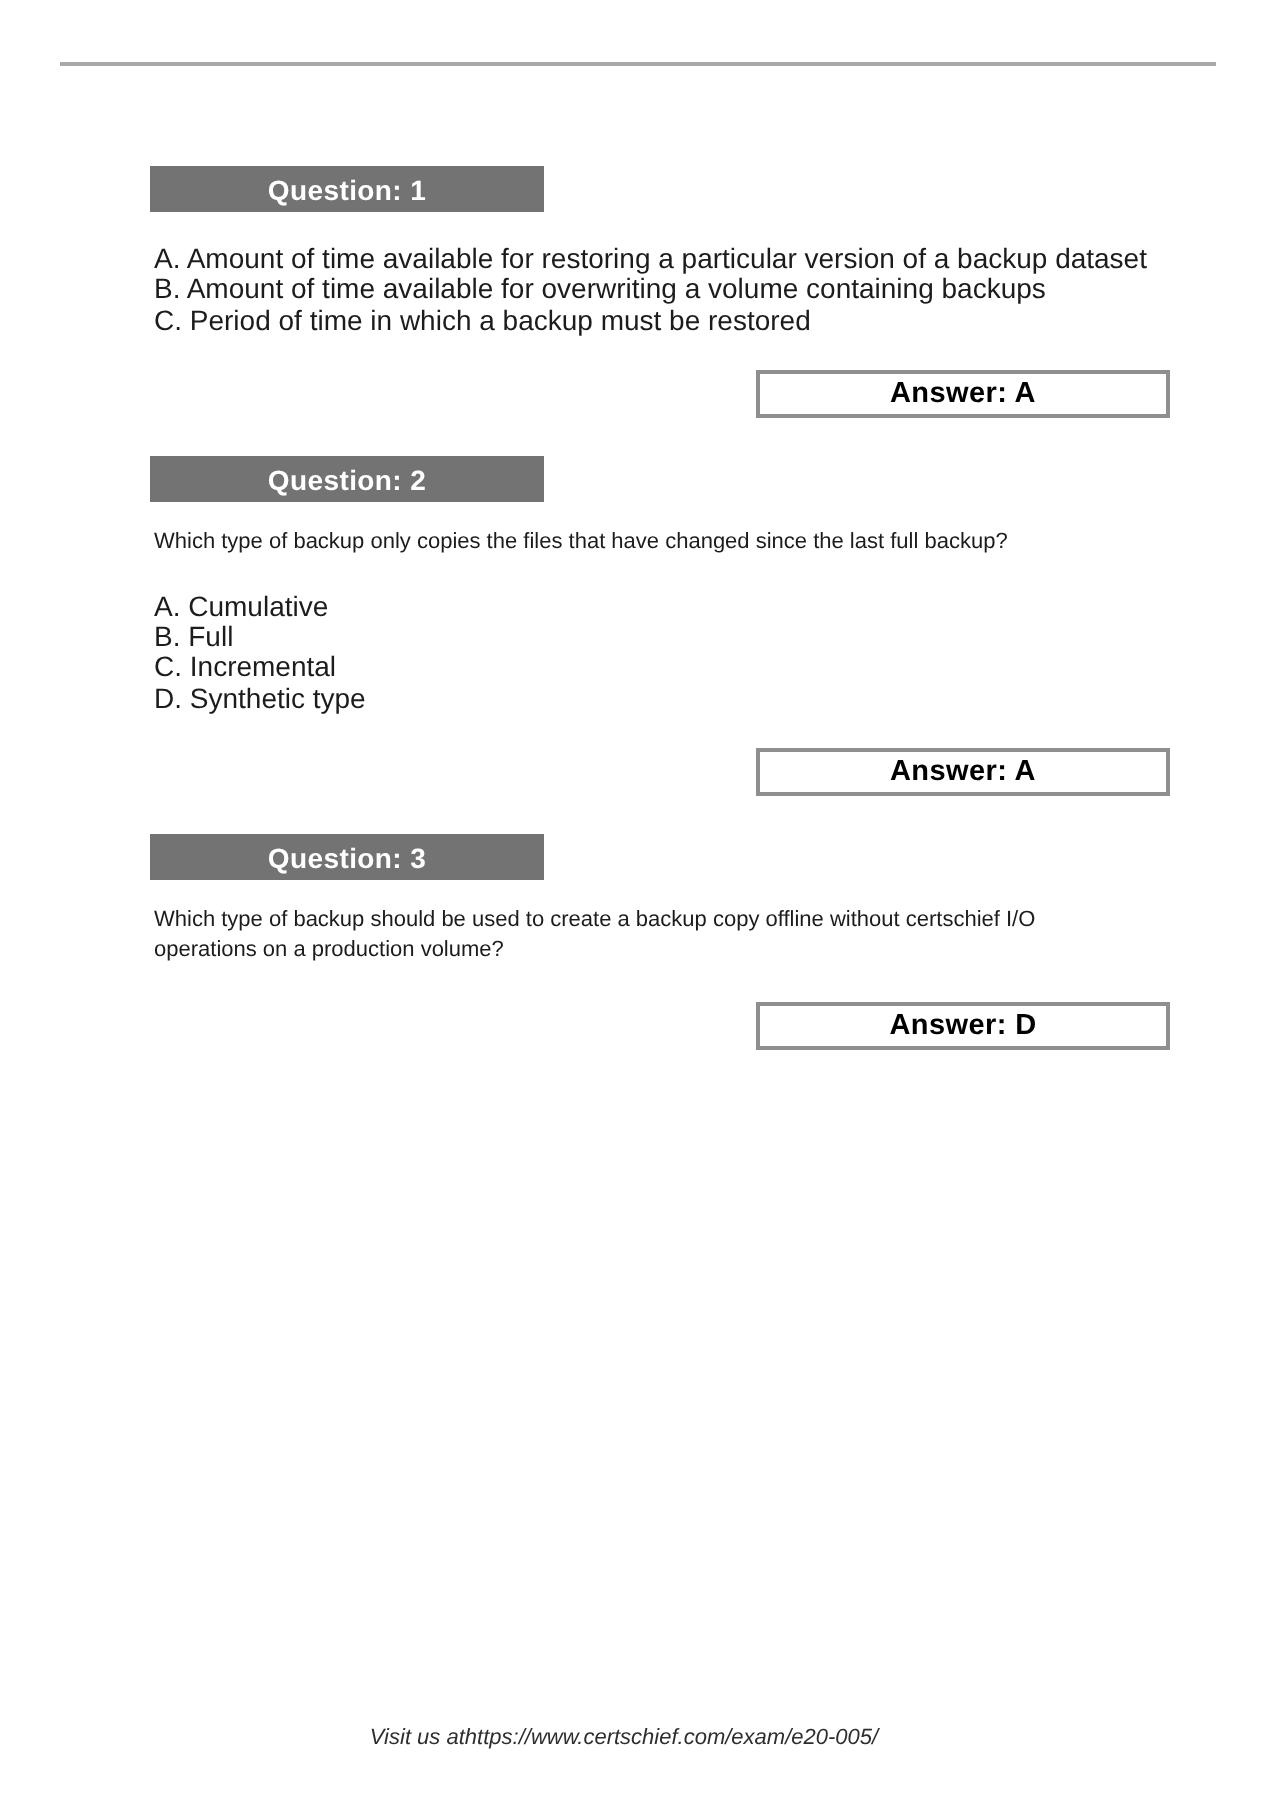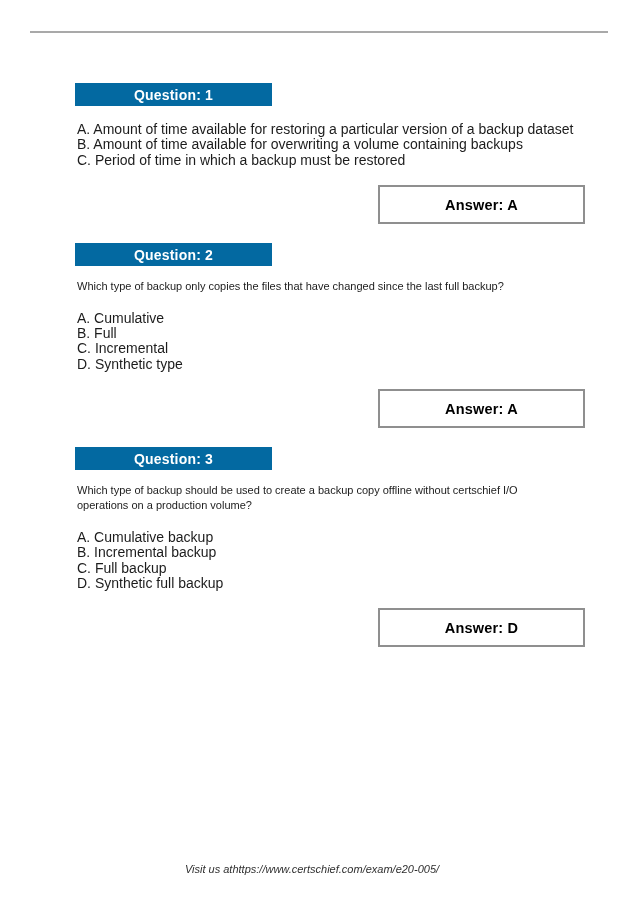--- a/index.html
+++ b/index.html
@@ -19,21 +19,21 @@
   }
   .content {
     position: absolute;
     top: 33px; left: 77px;
     width: 561px;
   }
   .question-block { margin: 0; }
   .qheader {
     margin-left: -2px;
     width: 197px; height: 23px;
-    background: #0369a1;
+    background: #737373;
     color: #ffffff;
     font-weight: bold;
     font-size: 14px;
     display: flex; align-items: center; justify-content: center;
     letter-spacing: 0.2px;
   }
   .question-block.first .qheader { margin-top: 50px; }
   .question-block.rest  .qheader { margin-top: 19px; }
   .qtext {
     margin: 13px 0 0 0;
@@ -49,21 +49,21 @@
   }
   .option { white-space: nowrap; }
   .answer-row {
     margin-top: 17px;
     width: 561px;
     display: flex;
   }
   .answer-box {
     box-sizing: border-box;
     margin-left: 301px;
-    width: 207px; height: 39px;
+    width: 207px; height: 24px;
     background: #ffffff;
     border: 2px solid #8f8f8f;
     display: flex; align-items: center; justify-content: center;
     font-weight: bold;
     font-size: 14.5px;
     color: #000000;
     letter-spacing: 0.2px;
   }
   .footer {
     position: absolute;
@@ -115,26 +115,20 @@
       </div>
     </div>
   </section>
 
   <section class="question-block rest">
     <div class="qheader">
       <span>Question: 3</span>
     </div>
     <p class="qtext">Which type of backup should be used to create a backup copy offline without certschief I/O
 operations on a production volume?</p>
-    <div class="options">
-      <div class="option">A. Cumulative backup</div>
-      <div class="option">B. Incremental backup</div>
-      <div class="option">C. Full backup</div>
-      <div class="option">D. Synthetic full backup</div>
-    </div>
     <div class="answer-row">
       <div class="answer-box">
         <span>Answer: D</span>
       </div>
     </div>
   </section>
 
 
 </div>
 

